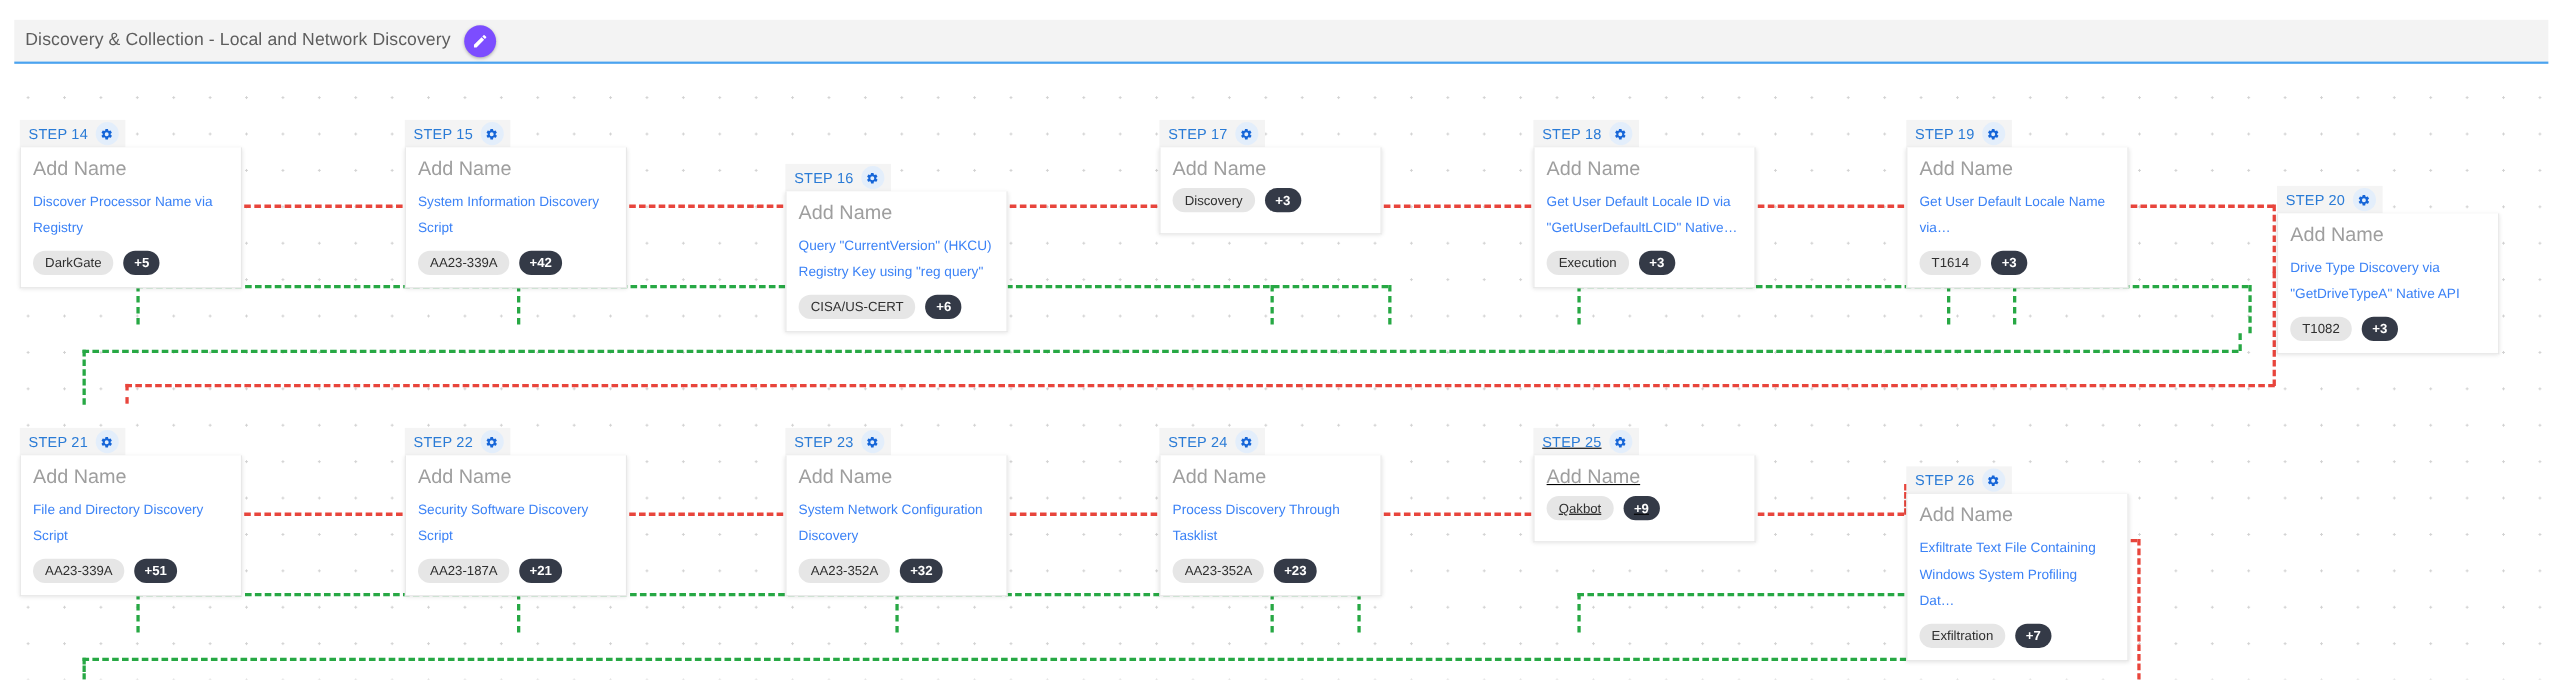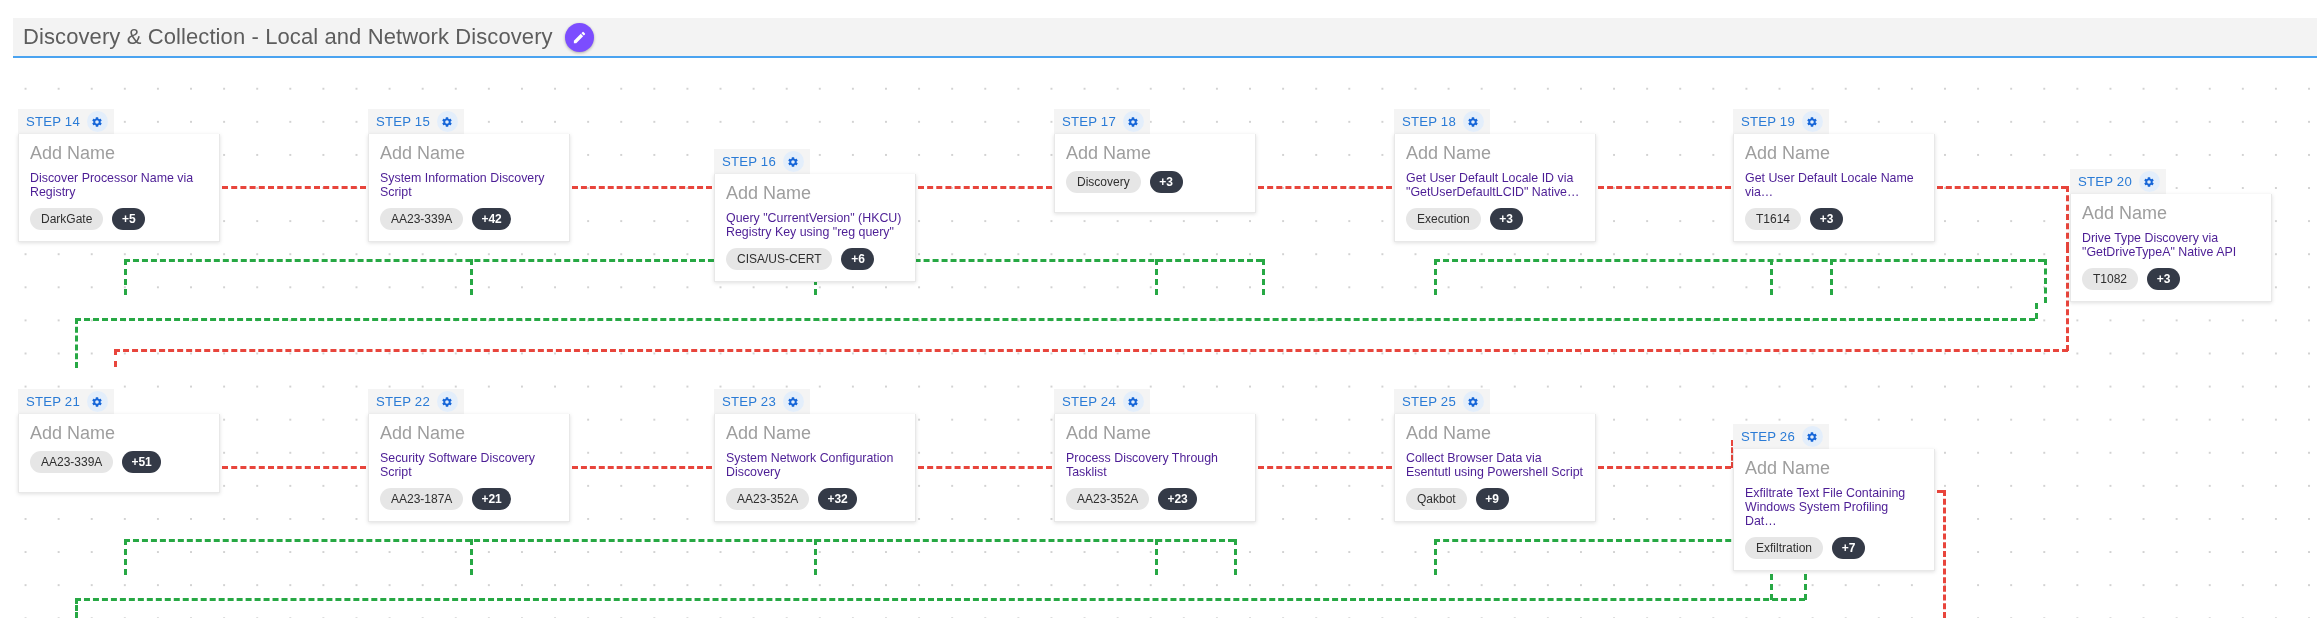--- a/index.html
+++ b/index.html
@@ -33,21 +33,21 @@
     height: 40px;
     background: #f3f3f3;
     border-bottom: 2px solid #4aa3f0;
     box-sizing: border-box;
     display: flex;
     align-items: center;
     z-index: 30;
   }
   #title-text {
     margin-left: 10px;
-    font-size: 22px;
+    font-size: 16px;
     color: #5d5d5d;
     letter-spacing: .1px;
     white-space: nowrap;
   }
   #edit-fab {
     margin-left: 12px;
     width: 29px;
     height: 29px;
     border-radius: 50%;
     background: #7c4dff;
@@ -106,22 +106,22 @@
   }
   .add-name {
     font-size: 18px;
     color: #9e9e9e;
     margin-bottom: 7px;
     cursor: text;
     white-space: nowrap;
   }
   .desc {
     font-size: 12.4px;
-    line-height: 14px;
-    color: #4c1d95;
+    line-height: 24px;
+    color: #3b82f6;
     margin-bottom: 9px;
     cursor: pointer;
     overflow: hidden;
   }
   .chips {
     display: flex;
     align-items: center;
     gap: 9px;
   }
   .chip {
@@ -377,20 +377,21 @@
           <span class="gear-btn">
             <span>
               <svg width="12" height="12" viewBox="0 0 24 24" fill="#1565d8">
                 <path d="M19.14 12.94a7.07 7.07 0 0 0 0-1.88l2.03-1.58a.5.5 0 0 0 .12-.62l-1.92-3.32a.5.5 0 0 0-.6-.22l-2.39.96a7.2 7.2 0 0 0-1.62-.94l-.36-2.54a.5.5 0 0 0-.5-.42h-3.84a.5.5 0 0 0-.5.42l-.36 2.54c-.59.24-1.13.56-1.62.94l-2.39-.96a.5.5 0 0 0-.6.22L2.7 8.86a.5.5 0 0 0 .12.62l2.03 1.58a7.07 7.07 0 0 0 0 1.88L2.82 14.52a.5.5 0 0 0-.12.62l1.92 3.32c.13.22.39.3.6.22l2.39-.96c.5.38 1.03.7 1.62.94l.36 2.54c.04.24.25.42.5.42h3.84c.25 0 .46-.18.5-.42l.36-2.54c.59-.24 1.12-.56 1.62-.94l2.39.96c.22.08.47 0 .6-.22l1.92-3.32a.5.5 0 0 0-.12-.62l-2.06-1.58zM12 15.6A3.6 3.6 0 1 1 12 8.4a3.6 3.6 0 0 1 0 7.2z"></path>
               </svg>
             </span>
           </span>
         </div>
         <div class="step-body">
           <div class="add-name">Add Name</div>
+          <div class="desc">File and Directory Discovery Script</div>
           <div class="chips">
             <span class="chip">AA23-339A</span>
             <span class="chip-more">+51</span>
           </div>
         </div>
       </div>
       <div class="step" style="left: 368px; top: 389px;">
         <div class="step-head">
           <span class="step-label">STEP 22</span>
           <span class="gear-btn">
@@ -443,34 +444,33 @@
         </div>
         <div class="step-body">
           <div class="add-name">Add Name</div>
           <div class="desc">Process Discovery Through Tasklist</div>
           <div class="chips">
             <span class="chip">AA23-352A</span>
             <span class="chip-more">+23</span>
           </div>
         </div>
       </div>
-      <div class="step" style="left: 1394px; top: 389px;">
+      <div class="step" style="left: 1394px; top: 389px; text-decoration: underline;">
         <div class="step-head">
           <span class="step-label">STEP 25</span>
           <span class="gear-btn">
             <span>
               <svg width="12" height="12" viewBox="0 0 24 24" fill="#1565d8">
                 <path d="M19.14 12.94a7.07 7.07 0 0 0 0-1.88l2.03-1.58a.5.5 0 0 0 .12-.62l-1.92-3.32a.5.5 0 0 0-.6-.22l-2.39.96a7.2 7.2 0 0 0-1.62-.94l-.36-2.54a.5.5 0 0 0-.5-.42h-3.84a.5.5 0 0 0-.5.42l-.36 2.54c-.59.24-1.13.56-1.62.94l-2.39-.96a.5.5 0 0 0-.6.22L2.7 8.86a.5.5 0 0 0 .12.62l2.03 1.58a7.07 7.07 0 0 0 0 1.88L2.82 14.52a.5.5 0 0 0-.12.62l1.92 3.32c.13.22.39.3.6.22l2.39-.96c.5.38 1.03.7 1.62.94l.36 2.54c.04.24.25.42.5.42h3.84c.25 0 .46-.18.5-.42l.36-2.54c.59-.24 1.12-.56 1.62-.94l2.39.96c.22.08.47 0 .6-.22l1.92-3.32a.5.5 0 0 0-.12-.62l-2.06-1.58zM12 15.6A3.6 3.6 0 1 1 12 8.4a3.6 3.6 0 0 1 0 7.2z"></path>
               </svg>
             </span>
           </span>
         </div>
         <div class="step-body">
           <div class="add-name">Add Name</div>
-          <div class="desc">Collect Browser Data via Esentutl using Powershell Script</div>
           <div class="chips">
             <span class="chip">Qakbot</span>
             <span class="chip-more">+9</span>
           </div>
         </div>
       </div>
       <div class="step" style="left: 1733px; top: 424px;">
         <div class="step-head">
           <span class="step-label">STEP 26</span>
           <span class="gear-btn">

